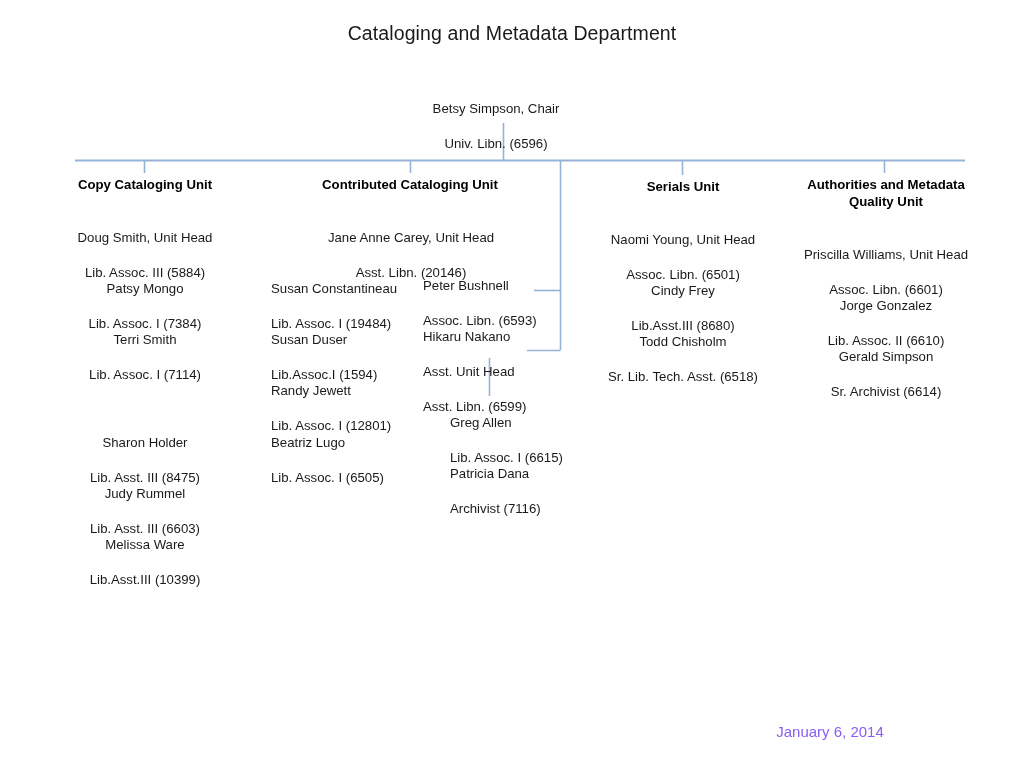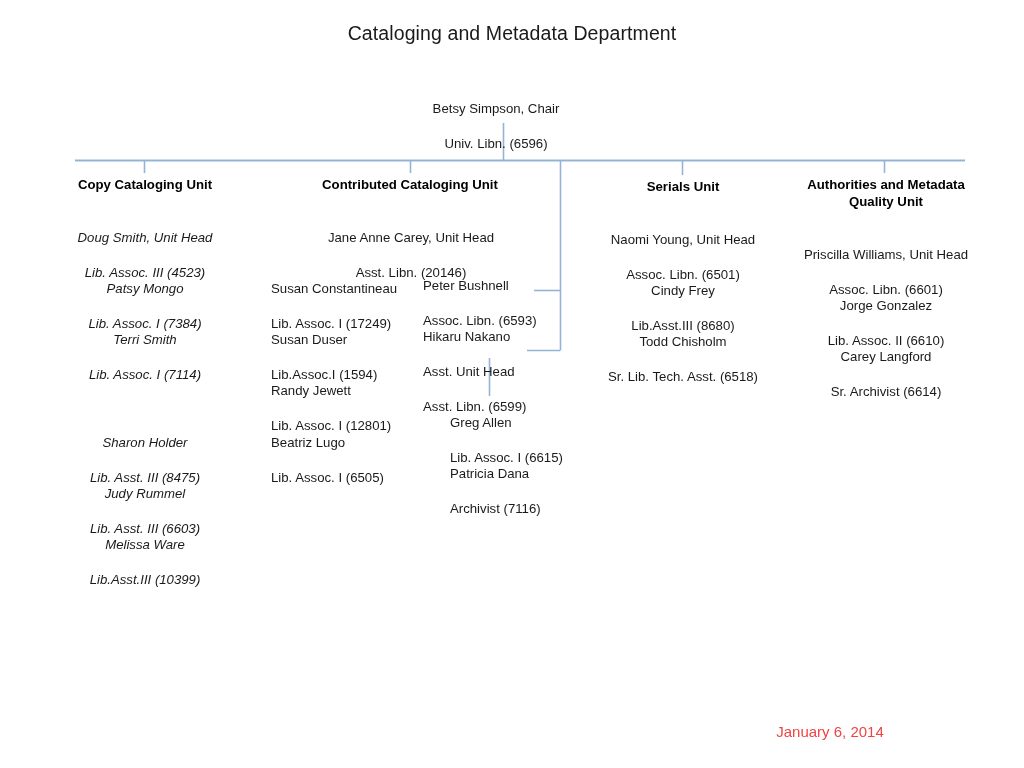--- a/index.html
+++ b/index.html
@@ -70,21 +70,21 @@
 
   
   .chair {
     left: 396px;
     top: 82px;
     width: 200px;
   }
 
   
   .col1-header { left: 55px;  top: 177px; width: 180px; }
-  .col1 { width: 190px; left: 50px; font-style: italic; }
+  .col1 { width: 190px; left: 50px; }
 
   
   .col2-header { left: 320px; top: 177px; width: 180px; }
   .col2 { width: 200px; left: 271px; text-align: left; }
   .col2-head-person { width: 230px; left: 296px; text-align: center; }
 
   
   .col2b { left: 423px; width: 150px; text-align: left; }
 
   
@@ -96,21 +96,21 @@
   .col4 { width: 250px; left: 761px; }
 
   
   .footer-date {
     position: absolute;
     left: 700px;
     top: 723px;
     width: 260px;
     text-align: center;
     font-size: 15px;
-    color: #ef4444;
+    color: #8b5cf6;
   }
 </style>
 </head>
 <body>
 
 <div id="chart-root">
 
   <div class="page-title">Cataloging and Metadata Department</div>
 
   <svg id="connectors" viewBox="0 0 1024 768" width="1024" height="768">
@@ -133,21 +133,21 @@
 
   <div class="node chair centered">
     <span class="nm">Betsy Simpson, Chair</span>
     <span class="tt">Univ. Libn. (6596)</span>
   </div>
 
   <div class="unit-header col1-header">Copy Cataloging Unit</div>
 
   <div class="node col1 centered" style="top:211px;">
     <span class="nm">Doug Smith, Unit Head</span>
-    <span class="tt">Lib. Assoc. III (4523)</span>
+    <span class="tt">Lib. Assoc. III (5884)</span>
   </div>
   <div class="node col1 centered" style="top:262px;">
     <span class="nm">Patsy Mongo</span>
     <span class="tt">Lib. Assoc. I (7384)</span>
   </div>
   <div class="node col1 centered" style="top:313px;">
     <span class="nm">Terri Smith</span>
     <span class="tt">Lib. Assoc. I (7114)</span>
   </div>
   <div class="node col1 centered" style="top:416px;">
@@ -164,21 +164,21 @@
   </div>
 
   <div class="unit-header col2-header">Contributed Cataloging Unit</div>
 
   <div class="node col2-head-person" style="top:211px;">
     <span class="nm">Jane Anne Carey, Unit Head</span>
     <span class="tt">Asst. Libn. (20146)</span>
   </div>
   <div class="node col2" style="top:262px;">
     <span class="nm">Susan Constantineau</span>
-    <span class="tt">Lib. Assoc. I (17249)</span>
+    <span class="tt">Lib. Assoc. I (19484)</span>
   </div>
   <div class="node col2" style="top:313px;">
     <span class="nm">Susan Duser</span>
     <span class="tt">Lib.Assoc.I (1594)</span>
   </div>
   <div class="node col2" style="top:364px;">
     <span class="nm">Randy Jewett</span>
     <span class="tt">Lib. Assoc. I (12801)</span>
   </div>
   <div class="node col2" style="top:416px;">
@@ -224,19 +224,19 @@
 
   <div class="node col4 centered" style="top:228px;">
     <span class="nm">Priscilla Williams, Unit Head</span>
     <span class="tt">Assoc. Libn. (6601)</span>
   </div>
   <div class="node col4 centered" style="top:279px;">
     <span class="nm">Jorge Gonzalez</span>
     <span class="tt">Lib. Assoc. II (6610)</span>
   </div>
   <div class="node col4 centered" style="top:330px;">
-    <span class="nm">Carey Langford</span>
+    <span class="nm">Gerald Simpson</span>
     <span class="tt">Sr. Archivist (6614)</span>
   </div>
 
   <div class="footer-date">January 6, 2014</div>
 
 </div>
 
 </body></html>

